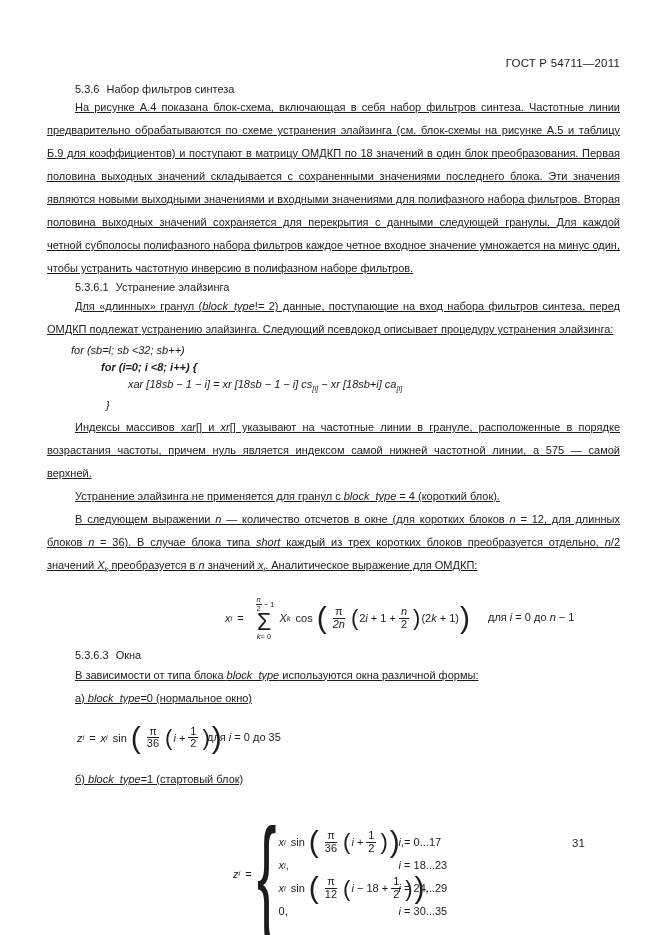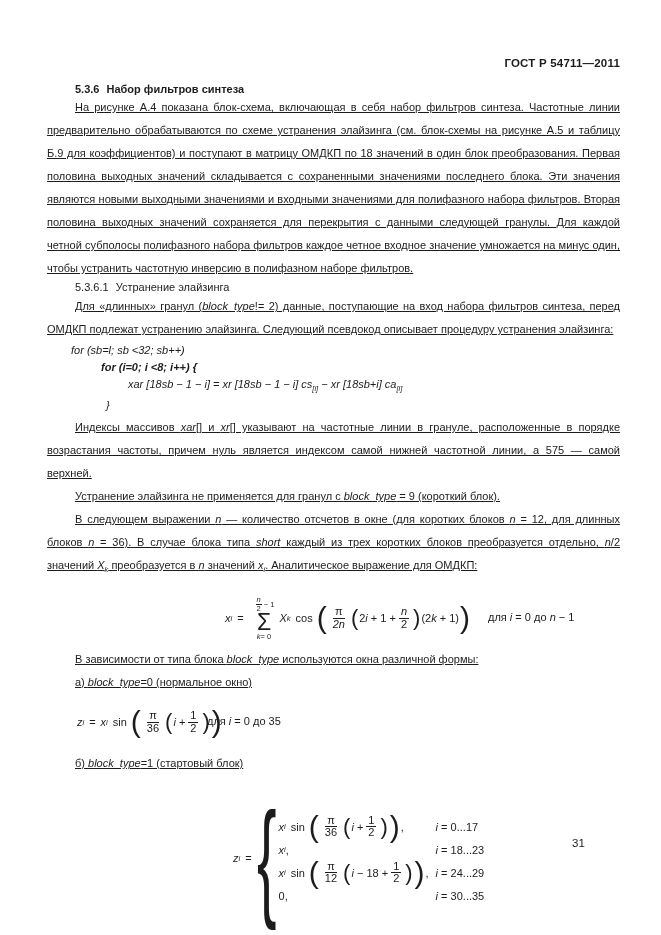--- a/index.html
+++ b/index.html
@@ -7,23 +7,23 @@
     position:relative;
     width:661px; height:935px;
     background:#ffffff;
     color:#1c1c1c;
     font-family:"Liberation Sans", sans-serif;
     font-size:11px;
     overflow:hidden;
   }
   .content { position:absolute; left:47px; top:57px; width:573px; }
 
-  .gost-header { text-align:right; font-weight:bold; font-size:11.5px; letter-spacing:0.2px; margin-bottom:14px; }
-
-  .h-main { font-weight:bold; margin:0 0 1px 28px; }
+  .gost-header { text-align:right; font-weight:normal; font-size:11.5px; letter-spacing:0.2px; margin-bottom:14px; }
+
+  .h-main { font-weight:normal; margin:0 0 1px 28px; }
   .h-sub  { margin:0 0 0 28px; line-height:15.4px; }
   .h-main .gap, .h-sub .gap { display:inline-block; width:7px; }
 
   p.body { margin:0; text-align:justify; text-indent:28px; line-height:23px;text-decoration:underline; }
   .it { font-style:italic; }
   sub { font-size:7.5px; }
 
   .pseudo { margin:1px 0 2px 0; font-style:italic; line-height:16.6px; }
   .pseudo .l1 { margin-left:24px; }
   .pseudo .l2 { margin-left:54px;font-weight:bold; }
@@ -49,21 +49,21 @@
   .f-imdct { padding-left:178px; margin:13px 0 6px 0; height:48px; }
   .f-imdct .range { position:absolute; left:441px; top:17px; }
   .f-win0 { padding-left:30px; margin:8px 0 10px 0; height:40px; }
   .f-win0 .range { position:absolute; left:160px; top:13px;text-align:center; }
 
   .cases-wrap { display:flex; align-items:center; margin:26px 0 0 186px; }
   .brace { font-size:130px; font-weight:400; line-height:0.88; transform:scaleX(0.45); transform-origin:left center; width:30px; margin-right:-8px; font-style:normal; }
   .case-rows { display:flex; flex-direction:column; gap:5px; }
   .case-row { display:flex; align-items:center; }
   .case-expr { width:120px; display:flex; align-items:center; white-space:nowrap; }
-  .case-cond { white-space:nowrap;padding-left:37px; }
+  .case-cond { white-space:nowrap; }
 
   .pageno { position:absolute; left:572px; top:837px; font-size:11.5px; }
 </style>
 </head>
 <body>
 
 <div class="page">
   <div class="content">
 
     <div class="gost-header">ГОСТ Р 54711—2011</div>
@@ -77,21 +77,21 @@
     <p class="body"><span>Для «длинных» гранул (</span><span class="it">block_type</span><span>!= 2) данные, поступающие на вход набора фильтров синтеза, перед ОМДКП подлежат устранению элайзинга. Следующий псевдокод описывает процедуру устранения элайзинга:</span></p>
 
     <div class="pseudo">
       <div class="l1">for (sb=l; sb &lt;32; sb++)</div>
       <div class="l2">for (i=0; i &lt;8; i++) {</div>
       <div class="l3"><span class="it">xar [18sb − 1 − i] = xr [18sb − 1 − i] cs</span><sub class="it">[i]</sub><span class="it"> − xr [18sb+i] ca</span><sub class="it">[i]</sub></div>
       <div class="l5">}</div>
     </div>
 
     <p class="body"><span>Индексы массивов </span><span class="it">xar</span><span>[] и </span><span class="it">xr</span><span>[] указывают на частотные линии в грануле, расположенные в порядке возрастания частоты, причем нуль является индексом самой нижней частотной линии, а 575 — самой верхней.</span></p>
-    <p class="body"><span>Устранение элайзинга не применяется для гранул с </span><span class="it">block_type</span><span> = 9 (короткий блок).</span></p>
+    <p class="body"><span>Устранение элайзинга не применяется для гранул с </span><span class="it">block_type</span><span> = 4 (короткий блок).</span></p>
 
 
     <p class="body"><span>В следующем выражении </span><span class="it">n</span><span> — количество отсчетов в окне (для коротких блоков </span><span class="it">n</span><span> = 12, для длинных блоков </span><span class="it">n</span><span> = 36). В случае блока типа </span><span class="it">short</span><span> каждый из трех коротких блоков преобразуется отдельно, </span><span class="it">n</span><span>/2 значений </span><span class="it">X</span><sub class="it">k</sub><span> преобразуется в </span><span class="it">n</span><span> значений </span><span class="it">x</span><sub class="it">i</sub><span>. Аналитическое выражение для ОМДКП:</span></p>
 
     <div class="formula f-row f-imdct">
       <span class="it">x</span>
         <sub class="it">i</sub>
       <span class="op">=</span>
       <span class="sum">
         <span class="lim">
@@ -120,20 +120,21 @@
       <span class="frac">
           <span class="fn it">n</span>
           <span class="fd">2</span>
         </span>
       <span class="bp2">)</span>
       <span><span>(2</span><span class="it">k</span><span> + 1)</span></span>
       <span class="bp1">)</span>
       <span class="range"><span>для </span><span class="it">i</span><span> = 0 до </span><span class="it">n</span><span> − 1</span></span>
     </div>
 
+    <div class="h-sub"><span>5.3.6.3</span><span class="gap"></span><span>Окна</span></div>
 
     <p class="body"><span>В зависимости от типа блока </span><span class="it">block_type</span><span> используются окна различной формы:</span></p>
     <p class="body"><span>а) </span><span class="it">block_type</span><span>=0 (нормальное окно)</span></p>
 
     <div class="formula f-row f-win0">
       <span class="it">z</span>
         <sub class="it">i</sub>
       <span class="op">=</span>
       <span class="it">x</span>
         <sub class="it">i</sub>

